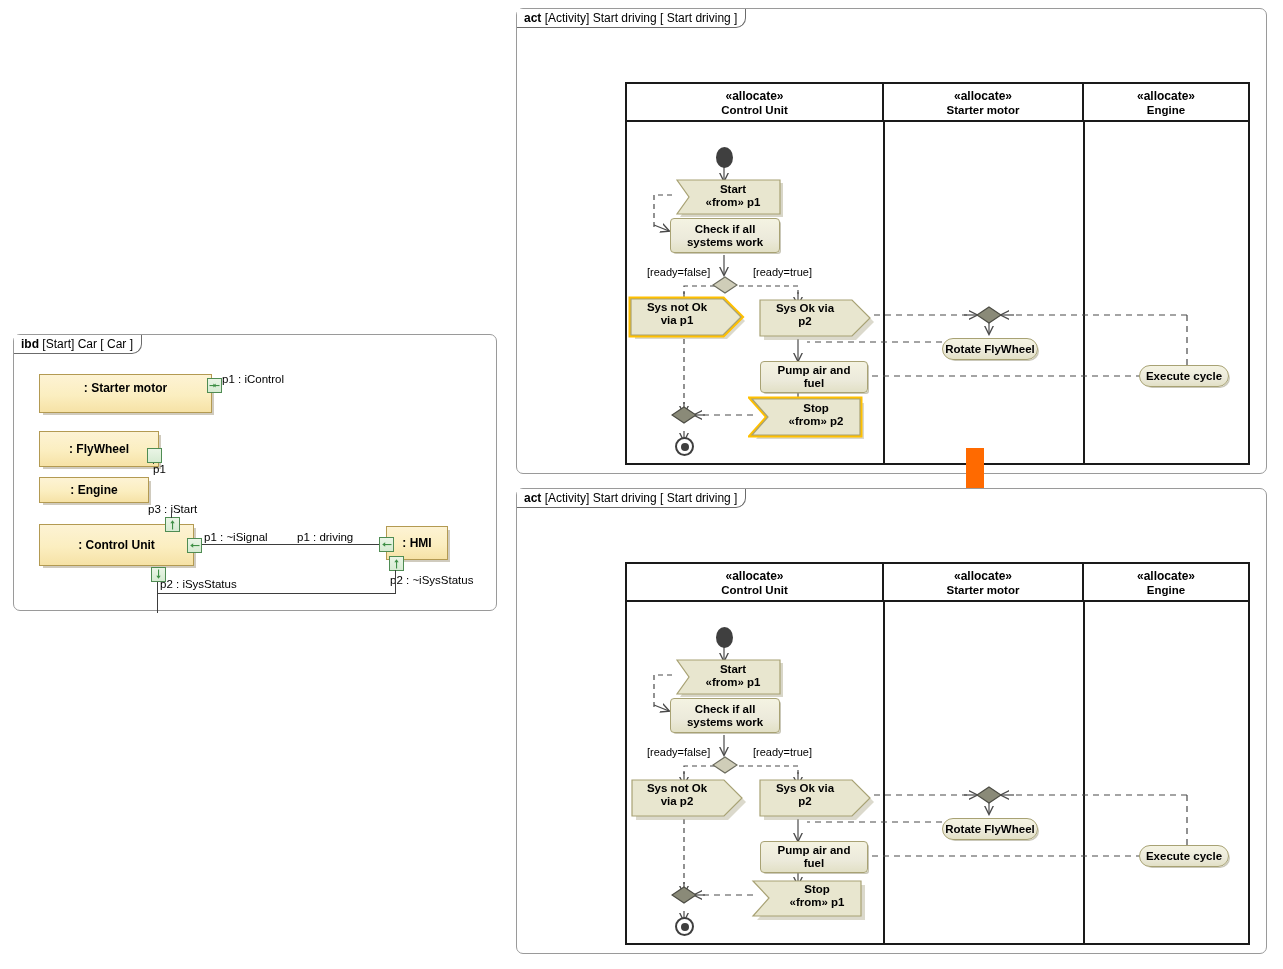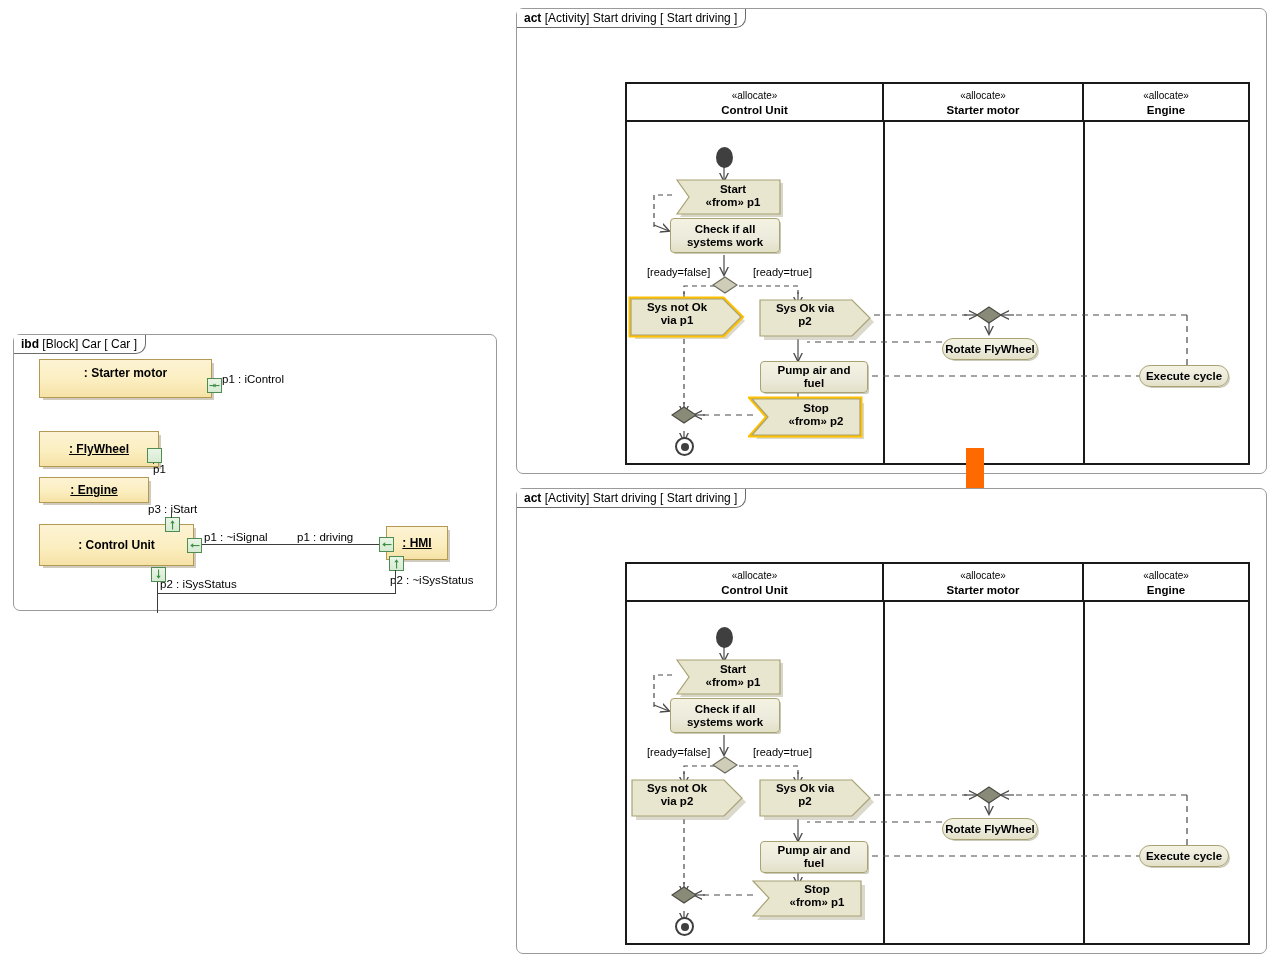--- a/index.html
+++ b/index.html
@@ -49,21 +49,21 @@
     background: linear-gradient(180deg, #fdf3d4 0%, #fbeec0 55%, #f6e2a6 100%);
     box-shadow: 3px 3px 0 -1px rgba(150,140,110,0.45);
     font-size: 12px;
     font-weight: bold;
     color: #000;
     display: flex;
     align-items: flex-start;
     justify-content: center;
     padding-top: 6px;
   }
-  .ibd-block.small { align-items: center; padding-top: 0; text-decoration: underline; }
+  .ibd-block.small { align-items: center; padding-top: 0; }
 
   
   .port {
     position: absolute;
     width: 15px; height: 15px;
     box-sizing: border-box;
     border: 1px solid #4f8c53;
     background: linear-gradient(180deg, #eaf5e6 0%, #d6ebd2 100%);
     color: #2f6b33;
     font-size: 11px;
@@ -101,21 +101,21 @@
     box-sizing: border-box;
     border-right: 2px solid #1a1a1a;
     border-bottom: 2px solid #1a1a1a;
     text-align: center;
     font-size: 11px;
     color: #000;
     padding-top: 5px;
     line-height: 14px;
   }
   .lane-head.last { border-right: none; }
-  .lane-head .stereo { font-size: 10px; font-weight: normal; }
+  .lane-head .stereo { font-size: 12px; font-weight: bold; }
   .lane-head .nm { font-weight: bold; font-size: 11.5px; }
   .lane-div {
     position: absolute;
     width: 2px;
     background: #1a1a1a;
   }
 
   
   .act-node {
     position: absolute;
@@ -188,24 +188,24 @@
   .big-arrow { position: absolute; }
 </style>
 </head>
 <body>
 
 <div id="canvas">
 
   <div class="frame" style="left:13px; top:334px; width:484px; height:277px;">
     <div class="frame-tab">
       <span class="kw">ibd</span>
-      <span>[Block] Car [ Car ]</span>
-    </div>
-
-    <div class="ibd-block" style="left:25px; top:24px; width:173px; height:39px;">
+      <span>[Start] Car [ Car ]</span>
+    </div>
+
+    <div class="ibd-block" style="left:25px; top:39px; width:173px; height:39px;">
       <span>: Starter motor</span>
     </div>
     <div class="port" style="left:193px; top:43px;">
       <svg width="13" height="13" viewBox="0 0 13 13">
         <path d="M5.6 6.5 L7.6 4.4 L7.6 8.6 Z" fill="#3f8f46"></path>
         <path d="M7.4 6.5 L5.4 4.4 L5.4 8.6 Z" fill="#3f8f46"></path>
         <rect x="1.5" y="6" width="10" height="1.1" fill="#3f8f46"></rect>
       </svg>
     </div>
     <div class="plabel" style="left:208px; top:38px;">p1 : iControl</div>

